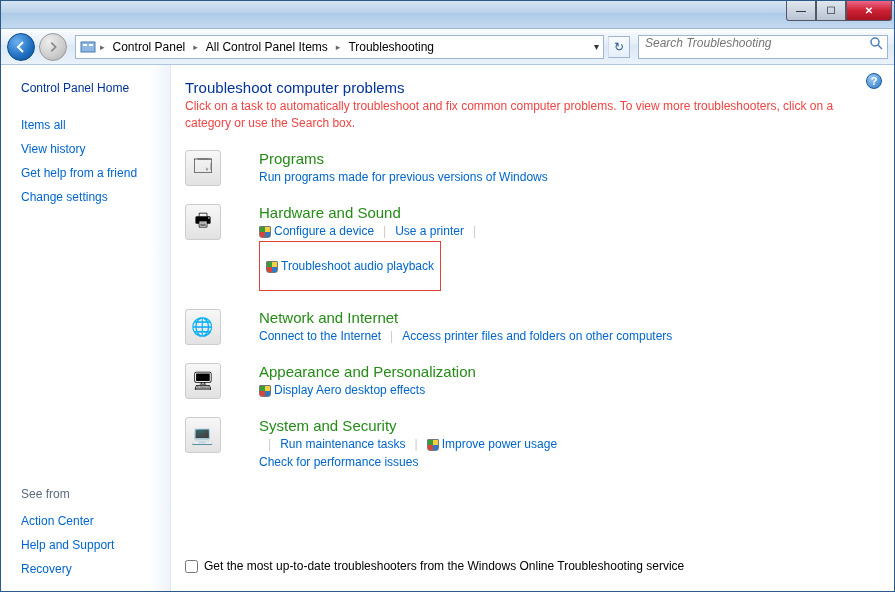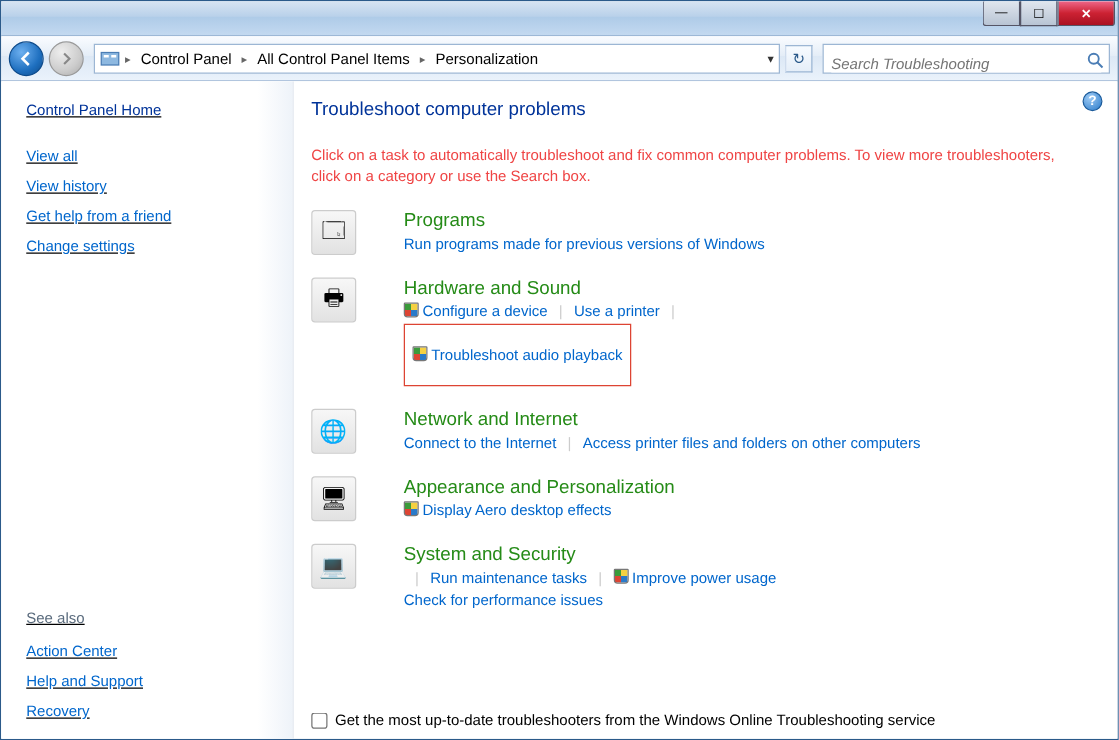--- a/index.html
+++ b/index.html
@@ -14,43 +14,43 @@
 .toolbar { height: 36px; background: linear-gradient(to bottom,#fafcff,#e4edf7 45%,#dce8f5 46%,#eaf2fb); border-bottom: 1px solid #b1c5de; display: flex; align-items: center; padding: 0 6px; gap: 4px; }
 .nav-back, .nav-fwd { width: 28px; height: 28px; border-radius: 50%; display: flex; align-items: center; justify-content: center; color: #fff; }
 .nav-back { background: radial-gradient(circle at 35% 30%, #6db0f0, #1e6fbf 60%, #0d4a8a); border: 1px solid #0d4a8a; }
 .nav-fwd { background: radial-gradient(circle at 35% 30%, #eee, #ccc 60%, #aaa); border: 1px solid #999; }
 .address { flex: 1; height: 24px; border: 1px solid #9cb6d4; background: #fff; display: flex; align-items: center; padding: 0 4px; gap: 2px; margin-left: 4px; }
 .crumb-icon { width: 16px; height: 16px; display: inline-flex; align-items: center; justify-content: center; }
 .crumb { color: #000; padding: 0 4px; cursor: default; }
 .crumb-sep { color: #666; font-size: 9px; padding: 0 2px; }
 .address-end { margin-left: auto; display: flex; gap: 4px; align-items: center; }
 .refresh { width: 22px; height: 22px; border: 1px solid #9cb6d4; border-left: 1px solid #cfdced; background: linear-gradient(#f7fbff,#e5eef8); display:flex; align-items:center; justify-content:center; color:#2b5a8a; }
-.search { width: 230px; height: 24px; border: 1px solid #9cb6d4; background: #fff; display: flex; align-items: flex-end; padding: 0 6px; margin-left: 4px; position: relative; }
+.search { width: 250px; height: 24px; border: 1px solid #9cb6d4; background: #fff; display: flex; align-items: flex-start; padding: 0 6px; margin-left: 4px; position: relative; }
 .search input { border: none; outline: none; width: 100%; font-size: 12px; font-style: italic; color: #888; }
 .search-icon { position: absolute; right: 4px; color: #4a7db5; }
 .body { flex: 1; display: flex; overflow: hidden; background: #fff; }
-.sidebar { width: 234px; background: linear-gradient(to right,#fff 0,#fff 88%,#eef3f9 100%); padding: 16px 12px 10px 20px; display: flex; flex-direction: column; border-right: 1px solid #e2e8ef; text-decoration: underline; }
+.sidebar { width: 170px; background: linear-gradient(to right,#fff 0,#fff 88%,#eef3f9 100%); padding: 16px 12px 10px 20px; display: flex; flex-direction: column; border-right: 1px solid #e2e8ef; }
 .side-head { color: #003399; font-size: 12px; margin-bottom: 10px; }
 .side-link { color: #0066cc; font-size: 12px; margin: 5px 0; cursor: pointer; }
 .side-spacer { flex: 1; }
 .side-sub { color: #5a6b7d; font-size: 12px; margin-bottom: 8px; }
 .content { flex: 1; padding: 14px 24px 8px 14px; overflow: auto; position: relative; }
 .help-icon { position: absolute; top: 8px; right: 12px; width: 16px; height: 16px; border-radius: 50%; background: radial-gradient(circle at 35% 30%,#9ecbf5,#2a7ac9); color: #fff; font-weight: bold; font-size: 11px; display: flex; align-items: center; justify-content: center; border: 1px solid #1a5a9a; }
-.page-title { color: #003399; font-size: 15px; font-weight: normal; margin-bottom: 20px; }
+.page-title { color: #003399; font-size: 15px; font-weight: normal; margin-bottom: 2px; }
 .page-desc { color: #ef4444; font-size: 12px; line-height: 1.4; margin-bottom: 18px; }
 .category { display: flex; gap: 10px; margin-bottom: 18px; }
 .cat-icon { width: 36px; height: 36px; flex-shrink: 0; border: 1px solid #ccc; background: linear-gradient(#f7f7f7,#e2e2e2); display:flex; align-items:center; justify-content:center; font-size:18px; border-radius:3px; }
 .cat-body { flex: 1; margin-left: 28px; }
 .cat-title { color: #258b17; font-size: 15px; margin-bottom: 2px; cursor: pointer; }
 .tasks { display: flex; flex-wrap: wrap; gap: 0; align-items: center; }
-.task { color: #0066cc; font-size: 12px; padding: 1px 0; cursor: pointer; display: inline-flex; align-items: flex-start; gap: 3px; }
+.task { color: #0066cc; font-size: 12px; padding: 1px 0; cursor: pointer; display: inline-flex; align-items: flex-end; gap: 3px; }
 .task-sep { color: #ccc; margin: 0 9px; }
 .shield { width: 12px; height: 12px; display: inline-block; background: conic-gradient(#f5d142 0 90deg,#2a7ac9 90deg 180deg,#d43 180deg 270deg,#3a9b3a 270deg 360deg); border: 1px solid #777; border-radius: 1px 1px 3px 3px; }
 .highlight-box { border: 1px solid #d43; padding: 16px 6px; display: inline-flex; align-items: center; gap: 3px; }
-.footer-check { position: absolute; bottom: 8px; left: 14px; display: flex; align-items: center; gap: 6px; font-size: 12px; }
+.footer-check { position: absolute; bottom: 18px; left: 14px; display: flex; align-items: center; gap: 6px; font-size: 12px; }
 .footer-check input { width:13px; height:13px; }
 </style>
 </head>
 <body>
 
 <div class="window">
   <div class="titlebar">
     <div class="titlebar-buttons">
       <div class="tb-btn tb-min">—</div>
       <div class="tb-btn tb-max">☐</div>
@@ -75,47 +75,47 @@
             <rect x="1" y="3" width="14" height="10" fill="#8db8e0" stroke="#4a7db5"></rect>
             <rect x="3" y="5" width="4" height="2" fill="#fff"></rect>
             <rect x="9" y="5" width="4" height="2" fill="#fff"></rect>
           </svg>
       </span>
       <span class="crumb-sep">▸</span>
       <span class="crumb">Control Panel</span>
       <span class="crumb-sep">▸</span>
       <span class="crumb">All Control Panel Items</span>
       <span class="crumb-sep">▸</span>
-      <span class="crumb">Personalization</span>
+      <span class="crumb">Troubleshooting</span>
       <div class="address-end">
         <span style="color:#333;font-size:10px;">▾</span>
       </div>
     </div>
     <div class="refresh">↻</div>
     <div class="search">
       <input type="text" placeholder="Search Troubleshooting" style="">
       <span class="search-icon">
         <svg width="14" height="14" viewBox="0 0 14 14">
             <circle cx="6" cy="6" r="4" stroke="#4a7db5" stroke-width="1.5" fill="none"></circle>
             <line x1="9" y1="9" x2="13" y2="13" stroke="#4a7db5" stroke-width="1.5"></line>
           </svg>
       </span>
     </div>
   </div>
 
   <div class="body">
     <div class="sidebar">
       <div class="side-head">Control Panel Home</div>
       <div style="height:8px"></div>
-      <div class="side-link">View all</div>
+      <div class="side-link">Items all</div>
       <div class="side-link">View history</div>
       <div class="side-link">Get help from a friend</div>
       <div class="side-link">Change settings</div>
       <div class="side-spacer"></div>
-      <div class="side-sub">See also</div>
+      <div class="side-sub">See from</div>
       <div class="side-link">Action Center</div>
       <div class="side-link">Help and Support</div>
       <div class="side-link">Recovery</div>
     </div>
 
     <div class="content">
       <div class="help-icon">?</div>
       <div class="page-title">Troubleshoot computer problems</div>
       <div class="page-desc">Click on a task to automatically troubleshoot and fix common computer problems. To view more troubleshooters, click on a category or use the Search box.</div>
 

